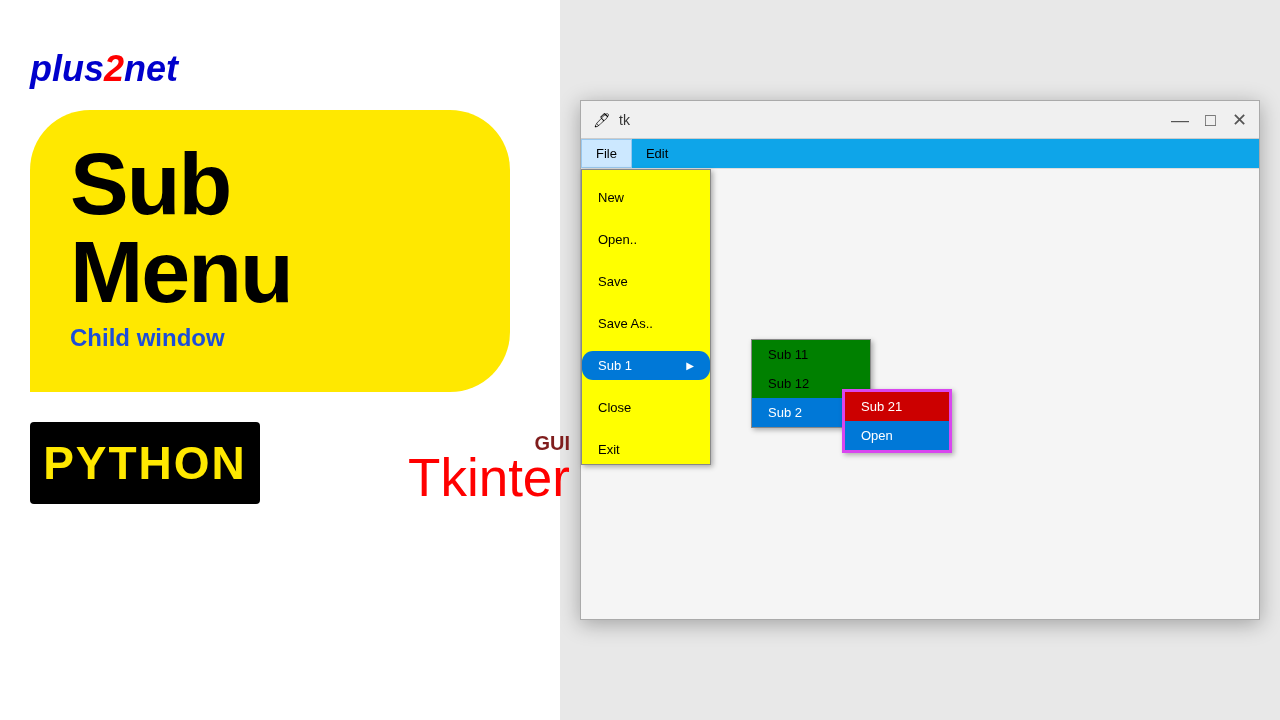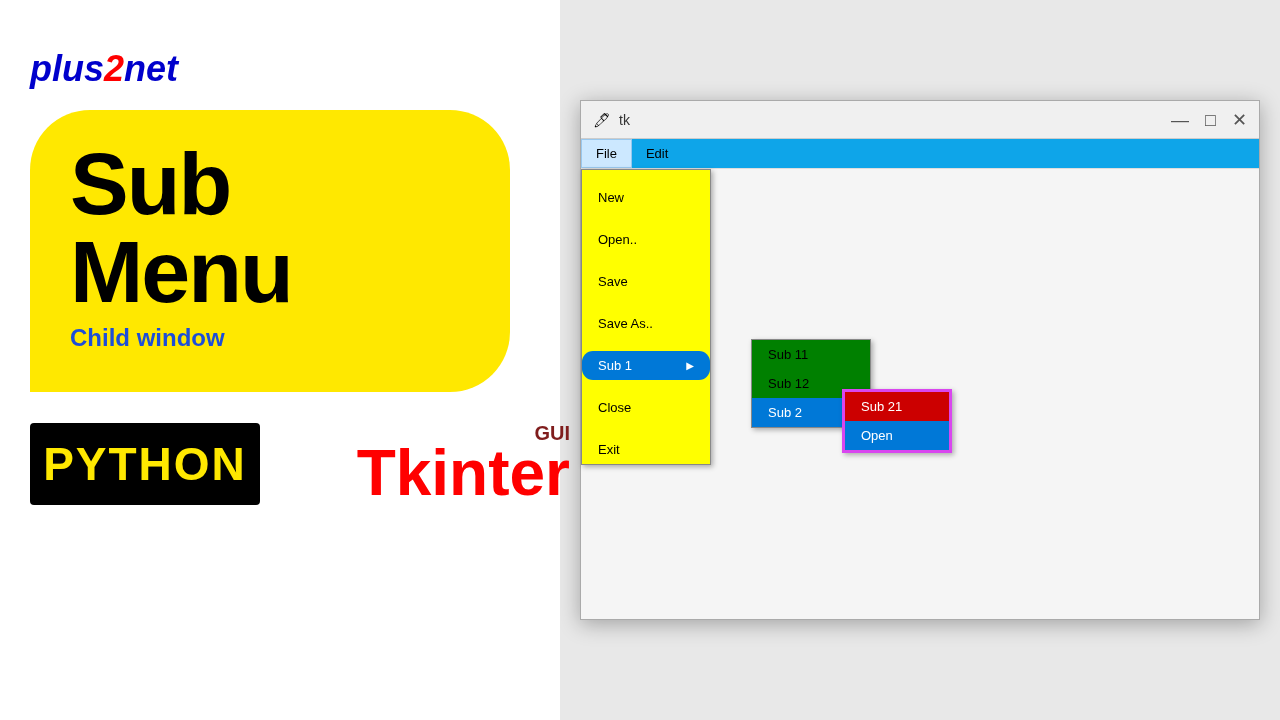--- a/index.html
+++ b/index.html
@@ -98,22 +98,22 @@
       flex: 1;
     }
     .gui-label {
       font-size: 20px;
       font-weight: 900;
       color: #7f1d1d;
       align-self: flex-end;
       margin-bottom: -4px;
     }
     .tkinter-text {
-      font-size: 64px;
-      font-weight: 700;
+      font-size: 53px;
+      font-weight: 400;
       color: #ff0000;
       line-height: 1.0;
       margin-left: 12px;
     }
 
     
     .right-panel {
       width: 720px;
       height: 720px;
       background: #e8e8e8;

